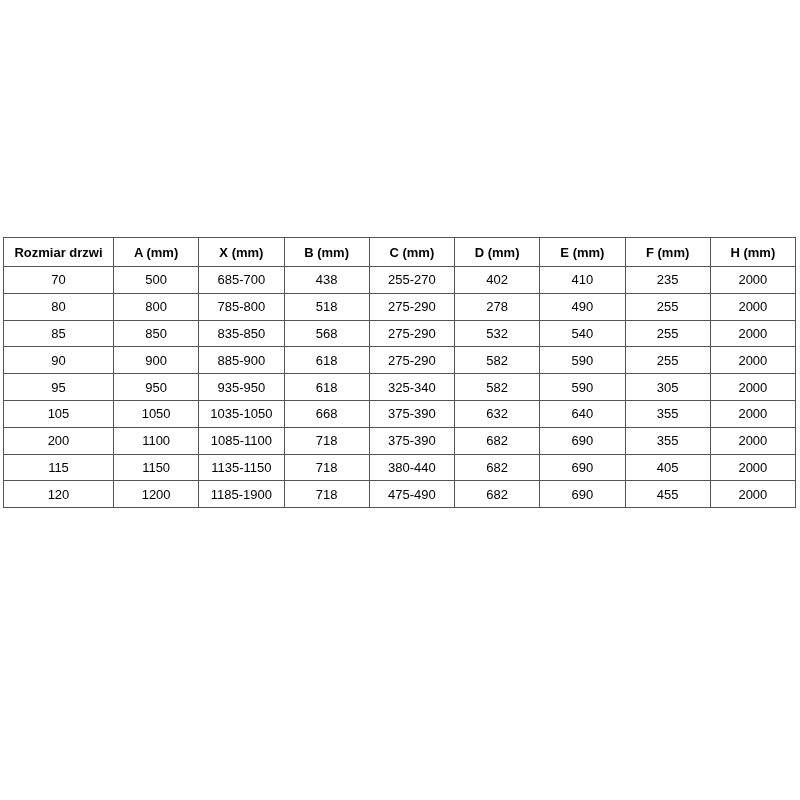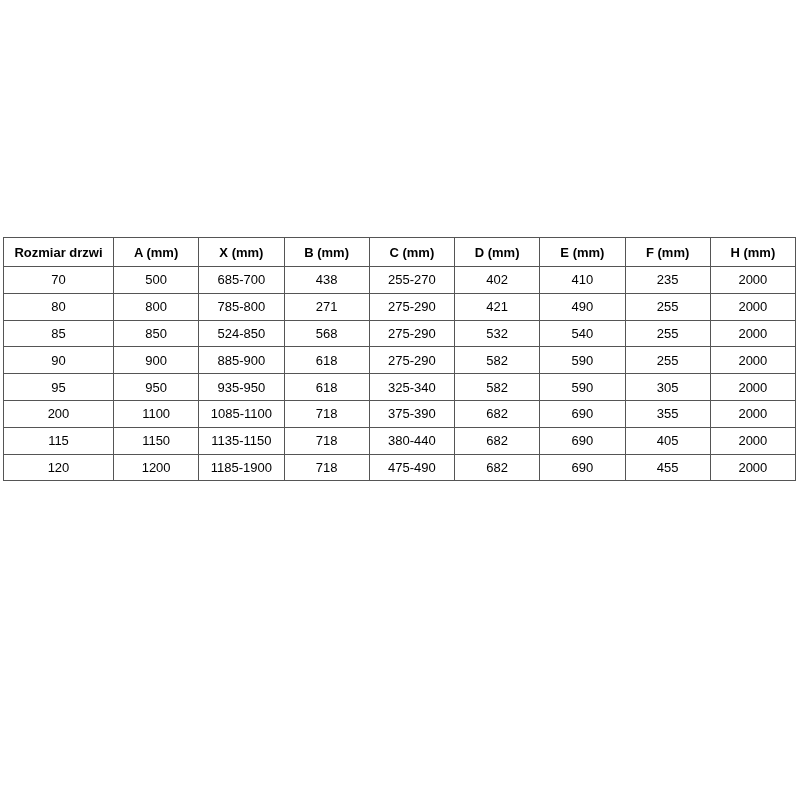--- a/index.html
+++ b/index.html
@@ -82,31 +82,31 @@
           <td>255-270</td>
           <td>402</td>
           <td>410</td>
           <td>235</td>
           <td>2000</td>
         </tr>
         <tr>
           <td>80</td>
           <td>800</td>
           <td>785-800</td>
-          <td>271</td>
+          <td>518</td>
           <td>275-290</td>
-          <td>421</td>
+          <td>278</td>
           <td>490</td>
           <td>255</td>
           <td>2000</td>
         </tr>
         <tr>
           <td>85</td>
           <td>850</td>
-          <td>524-850</td>
+          <td>835-850</td>
           <td>568</td>
           <td>275-290</td>
           <td>532</td>
           <td>540</td>
           <td>255</td>
           <td>2000</td>
         </tr>
         <tr>
           <td>90</td>
           <td>900</td>
@@ -120,20 +120,31 @@
         </tr>
         <tr>
           <td>95</td>
           <td>950</td>
           <td>935-950</td>
           <td>618</td>
           <td>325-340</td>
           <td>582</td>
           <td>590</td>
           <td>305</td>
+          <td>2000</td>
+        </tr>
+        <tr>
+          <td>105</td>
+          <td>1050</td>
+          <td>1035-1050</td>
+          <td>668</td>
+          <td>375-390</td>
+          <td>632</td>
+          <td>640</td>
+          <td>355</td>
           <td>2000</td>
         </tr>
         <tr>
           <td>200</td>
           <td>1100</td>
           <td>1085-1100</td>
           <td>718</td>
           <td>375-390</td>
           <td>682</td>
           <td>690</td>

